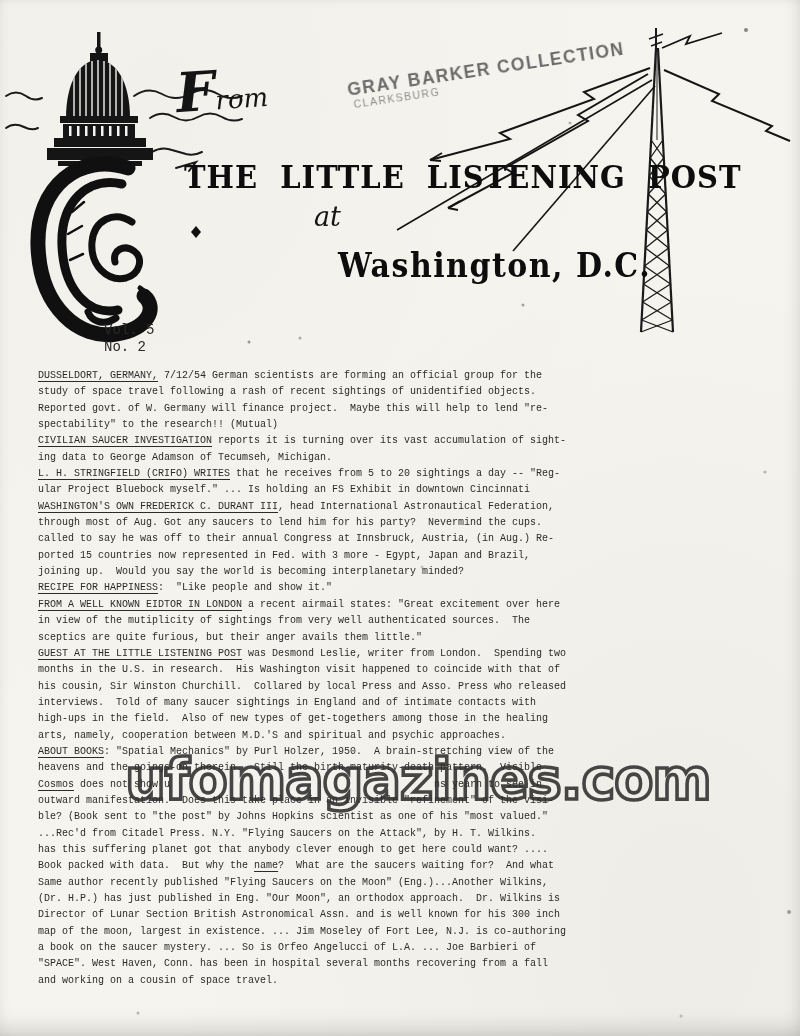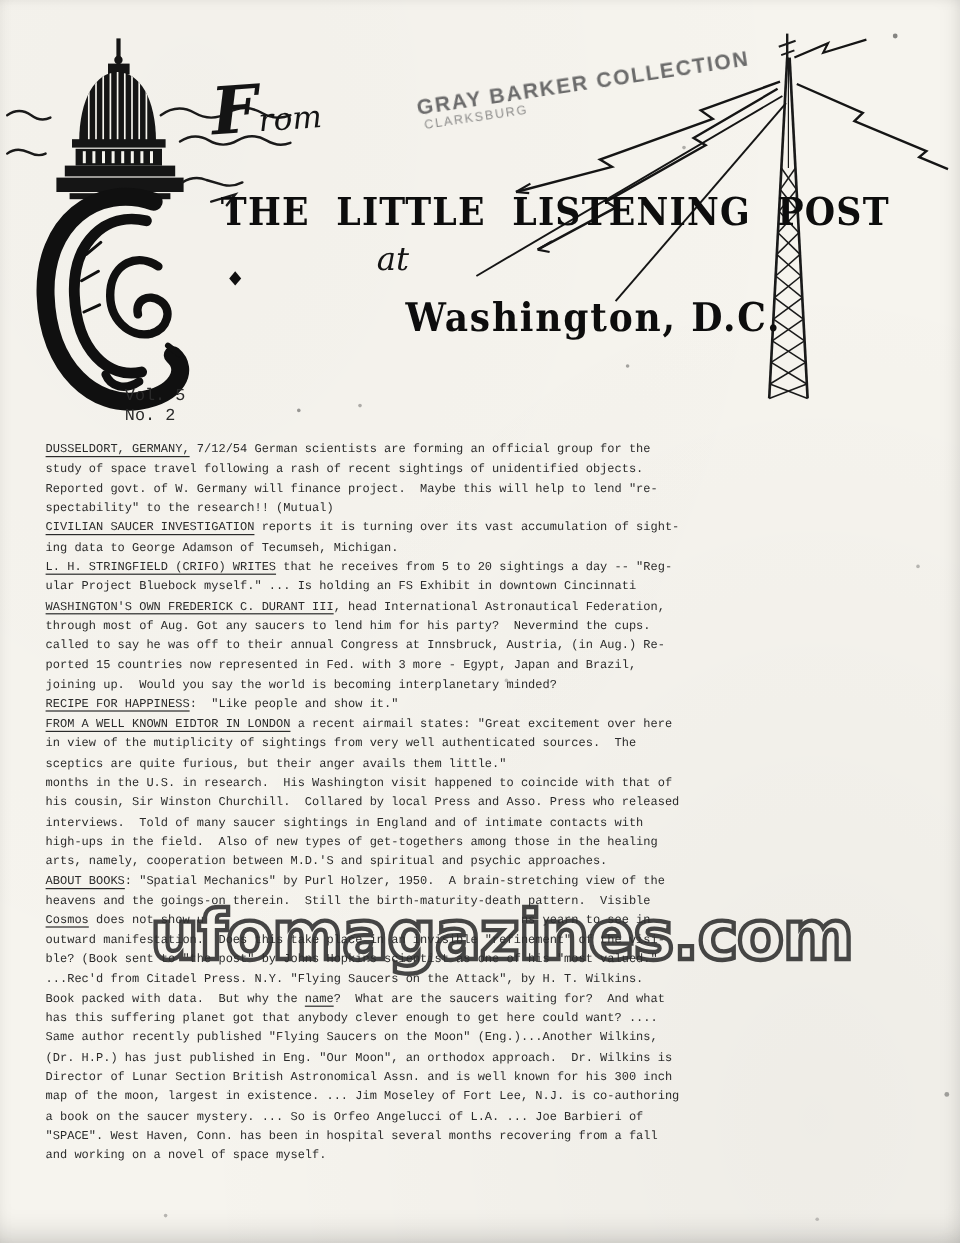--- a/index.html
+++ b/index.html
@@ -216,40 +216,41 @@
       <div class="bl"><span>ular Project Bluebock myself." ... Is holding an FS Exhibit in downtown Cincinnati</span></div>
       <div class="bl"><span class="u">WASHINGTON'S OWN FREDERICK C. DURANT III</span><span>, head International Astronautical Federation,</span></div>
       <div class="bl"><span>through most of Aug. Got any saucers to lend him for his party?  Nevermind the cups.</span></div>
       <div class="bl"><span>called to say he was off to their annual Congress at Innsbruck, Austria, (in Aug.) Re-</span></div>
       <div class="bl"><span>ported 15 countries now represented in Fed. with 3 more - Egypt, Japan and Brazil,</span></div>
       <div class="bl"><span>joining up.  Would you say the world is becoming interplanetary minded?</span></div>
       <div class="bl"><span class="u">RECIPE FOR HAPPINESS</span><span>:  "Like people and show it."</span></div>
       <div class="bl"><span class="u">FROM A WELL KNOWN EIDTOR IN LONDON</span><span> a recent airmail states: "Great excitement over here</span></div>
       <div class="bl"><span>in view of the mutiplicity of sightings from very well authenticated sources.  The</span></div>
       <div class="bl"><span>sceptics are quite furious, but their anger avails them little."</span></div>
+      <div class="bl"><span class="u">GUEST AT THE LITTLE LISTENING POST</span><span> was Desmond Leslie, writer from London.  Spending two</span></div>
       <div class="bl"><span>months in the U.S. in research.  His Washington visit happened to coincide with that of</span></div>
       <div class="bl"><span>his cousin, Sir Winston Churchill.  Collared by local Press and Asso. Press who released</span></div>
       <div class="bl"><span>interviews.  Told of many saucer sightings in England and of intimate contacts with</span></div>
       <div class="bl"><span>high-ups in the field.  Also of new types of get-togethers among those in the healing</span></div>
       <div class="bl"><span>arts, namely, cooperation between M.D.'S and spiritual and psychic approaches.</span></div>
       <div class="bl"><span class="u">ABOUT BOOKS</span><span>: "Spatial Mechanics" by Purl Holzer, 1950.  A brain-stretching view of the</span></div>
       <div class="bl"><span>heavens and the goings-on therein.  Still the birth-maturity-death pattern.  Visible</span></div>
       <div class="bl"><span class="u">Cosmos</span><span> does not show u</span><span>                                            ns yearn to see in</span></div>
       <div class="bl"><span>outward manifestation.  Does this take place in an invisible "refinement" of the visi-</span></div>
       <div class="bl"><span>ble? (Book sent to "the post" by Johns Hopkins scientist as one of his "most valued."</span></div>
       <div class="bl"><span>...Rec'd from Citadel Press. N.Y. "Flying Saucers on the Attack", by H. T. Wilkins.</span></div>
+      <div class="bl"><span>has this suffering planet got that anybody clever enough to get here could want? ....</span></div>
       <div class="bl"><span>Book packed with data.  But why the </span><span class="u">name</span><span>?  What are the saucers waiting for?  And what</span></div>
-      <div class="bl"><span>has this suffering planet got that anybody clever enough to get here could want? ....</span></div>
       <div class="bl"><span>Same author recently published "Flying Saucers on the Moon" (Eng.)...Another Wilkins,</span></div>
       <div class="bl"><span>(Dr. H.P.) has just published in Eng. "Our Moon", an orthodox approach.  Dr. Wilkins is</span></div>
       <div class="bl"><span>Director of Lunar Section British Astronomical Assn. and is well known for his 300 inch</span></div>
       <div class="bl"><span>map of the moon, largest in existence. ... Jim Moseley of Fort Lee, N.J. is co-authoring</span></div>
       <div class="bl"><span>a book on the saucer mystery. ... So is Orfeo Angelucci of L.A. ... Joe Barbieri of</span></div>
       <div class="bl"><span>"SPACE". West Haven, Conn. has been in hospital several months recovering from a fall</span></div>
-      <div class="bl"><span>and working on a novel of space myself.</span></div>
+      <div class="bl"><span>and working on a cousin of space travel.</span></div>
     </div>
 
   <svg class="wm" width="800" height="1036" viewBox="0 0 800 1036">
     <text x="418" y="799" text-anchor="middle" font-family="DejaVu Sans, sans-serif" font-weight="bold" font-size="57" letter-spacing="-1" fill="none" stroke="#2e2e2e" stroke-width="3.6" opacity="0.88">ufomagazines.com</text>
   </svg>
 
   <div class="speckles"></div>
   <div class="scan-edges"></div>
 </div>
 

